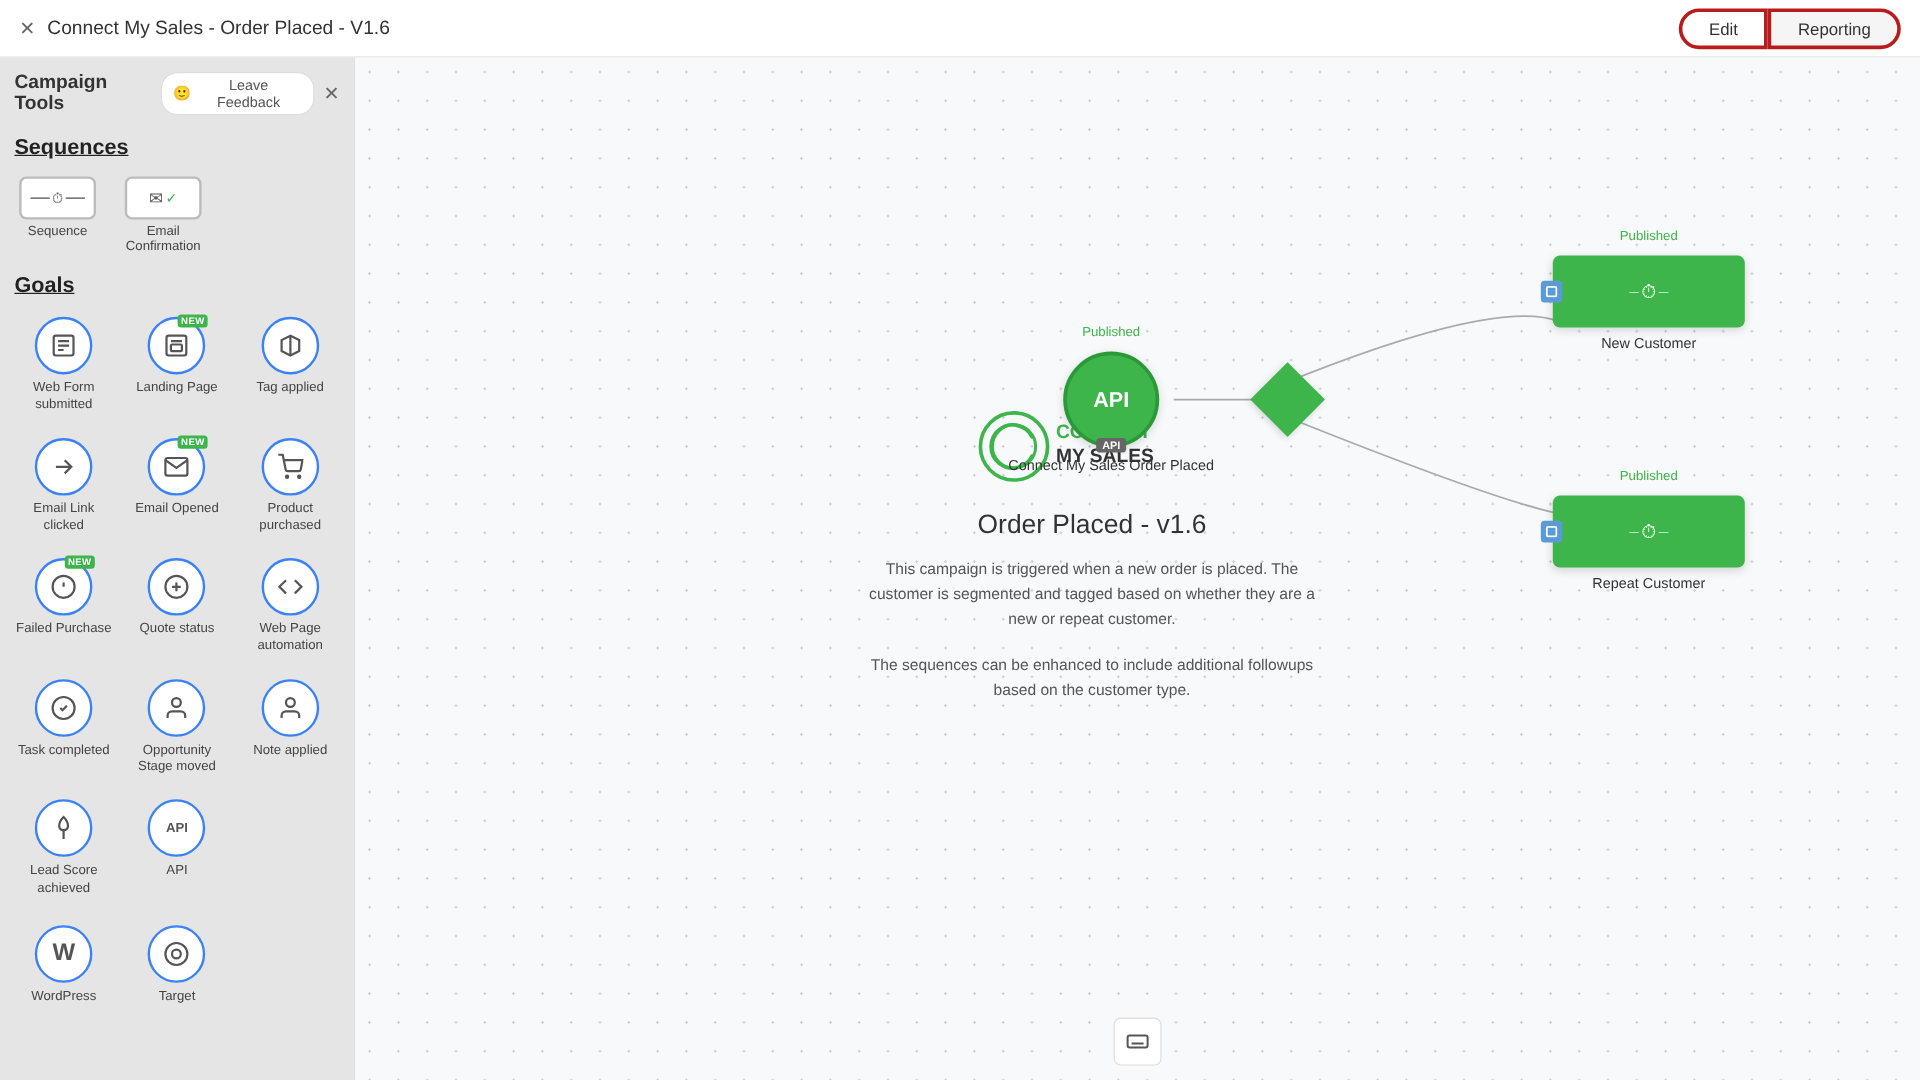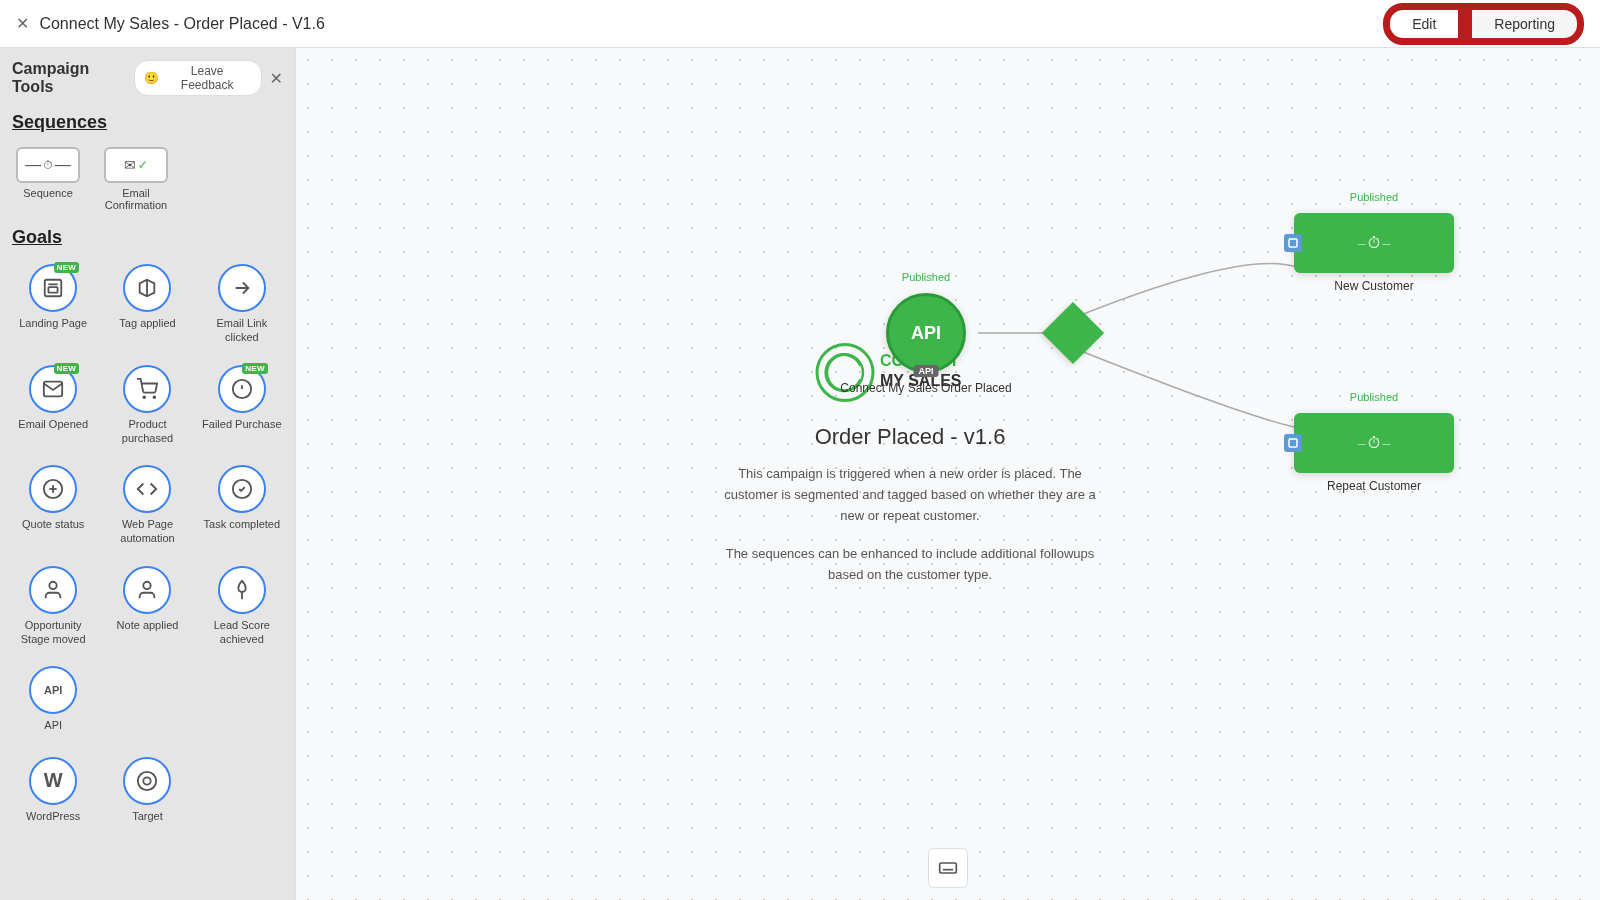--- a/index.html
+++ b/index.html
@@ -10,21 +10,21 @@
       display: flex; align-items: center; justify-content: space-between;
       height: 48px; padding: 0 16px;
       border-bottom: 1px solid #e0e0e0;
       background: #fff;
     }
     .topbar-left { display: flex; align-items: center; gap: 10px; }
     .topbar-title { font-size: 16px; font-weight: 500; color: #333; }
     .close-icon-top { font-size: 16px; color: #666; cursor: pointer; }
     .topbar-right { display: flex; gap: 0; }
     .tab-btn {
-      padding: 6px 22px; border: 7px solid #b91c1c; background: #fff;
+      padding: 6px 22px; border: 3px solid #b91c1c; background: #fff;
       font-size: 14px; cursor: pointer; color: #333;
     }
     .tab-btn.active { background: #f5f5f5; font-weight: 500; }
     .tab-btn:first-child { border-radius: 20px 0 0 20px; }
     .tab-btn:last-child { border-radius: 0 20px 20px 0; }
 
     
     .main-layout { display: flex; height: calc(900px - 48px); }
 
     
@@ -235,20 +235,31 @@
           <span style="font-size:14px">✉</span>
             <span style="font-size:12px; color:#3db54a">✓</span>
         </div>
         <span class="seq-label">Email Confirmation</span>
       </div>
     </div>
 
     <div class="section-label">Goals</div>
     <div class="tools-grid">
 
+      <div class="tool-item">
+        <div class="tool-icon">
+          <svg width="22" height="22" viewBox="0 0 24 24" fill="none" stroke="#555" stroke-width="2">
+              <rect x="3" y="3" width="18" height="18" rx="2"></rect>
+              <line x1="7" y1="8" x2="17" y2="8"></line>
+              <line x1="7" y1="12" x2="17" y2="12"></line>
+              <line x1="7" y1="16" x2="12" y2="16"></line>
+            </svg>
+        </div>
+        <span class="tool-label">Web Form submitted</span>
+      </div>
 
       <div class="tool-item">
         <div class="tool-icon">
           <span class="new-badge">NEW</span>
           <svg width="22" height="22" viewBox="0 0 24 24" fill="none" stroke="#555" stroke-width="2">
               <rect x="3" y="3" width="18" height="18" rx="2"></rect>
               <line x1="7" y1="8" x2="17" y2="8"></line>
               <rect x="7" y="11" width="10" height="6" rx="1"></rect>
             </svg>
         </div>

